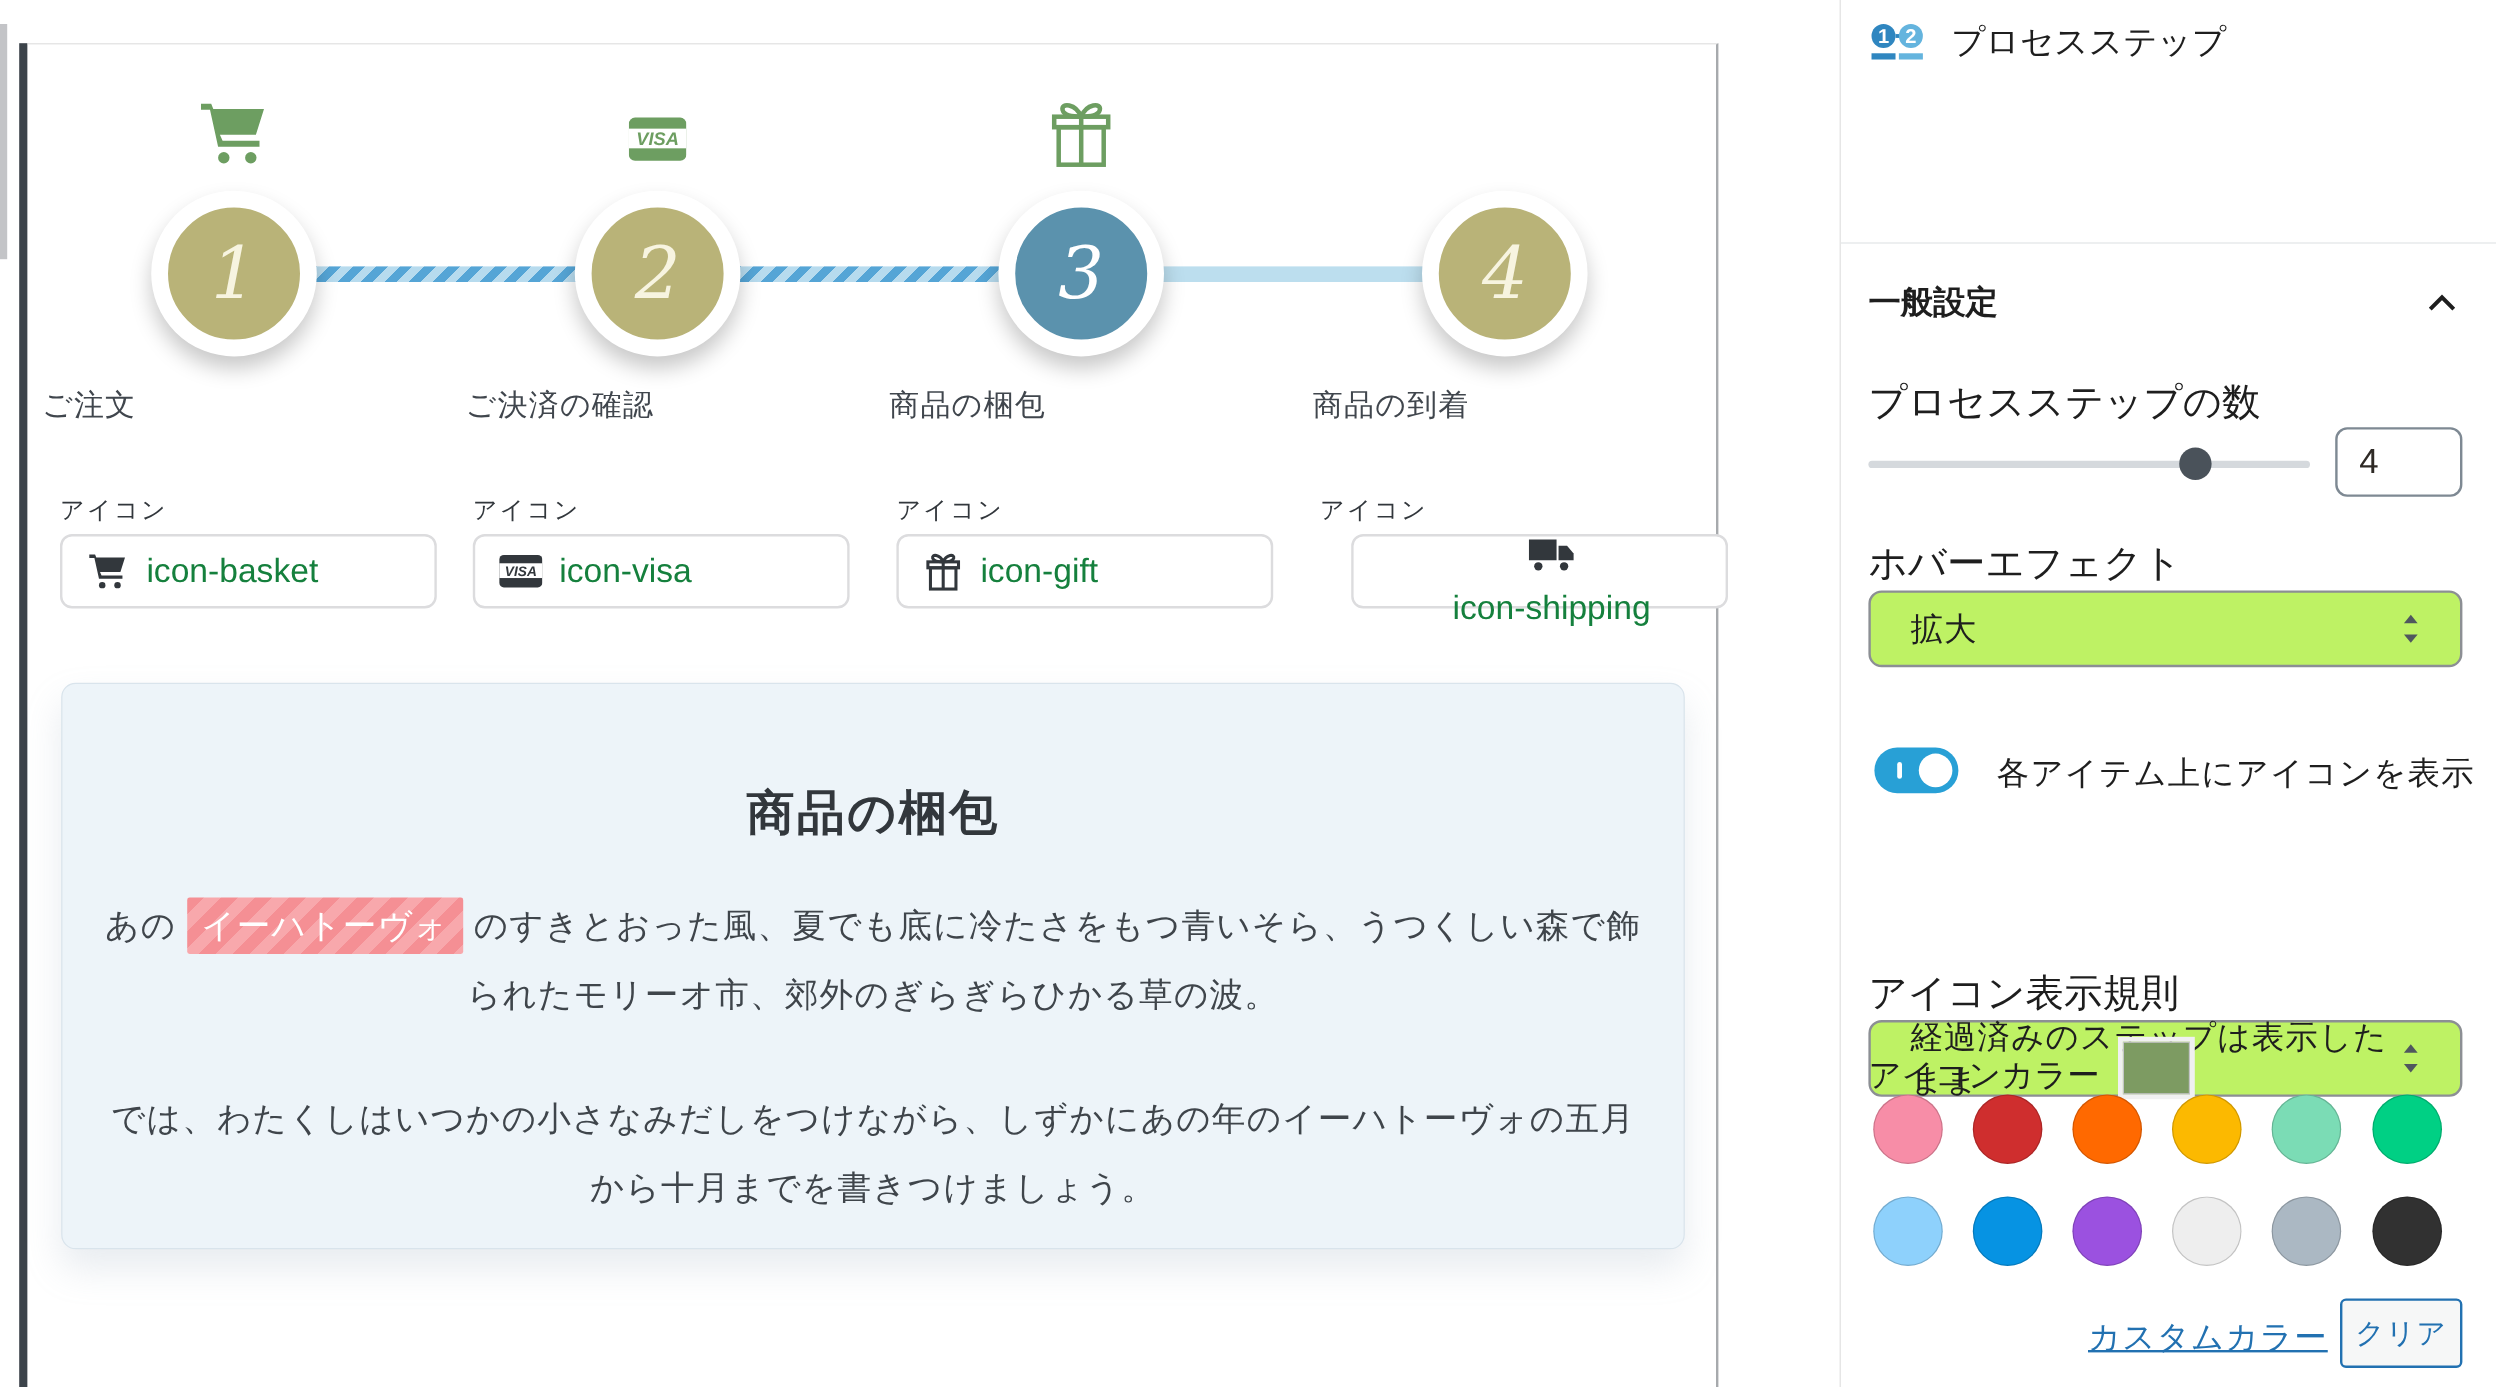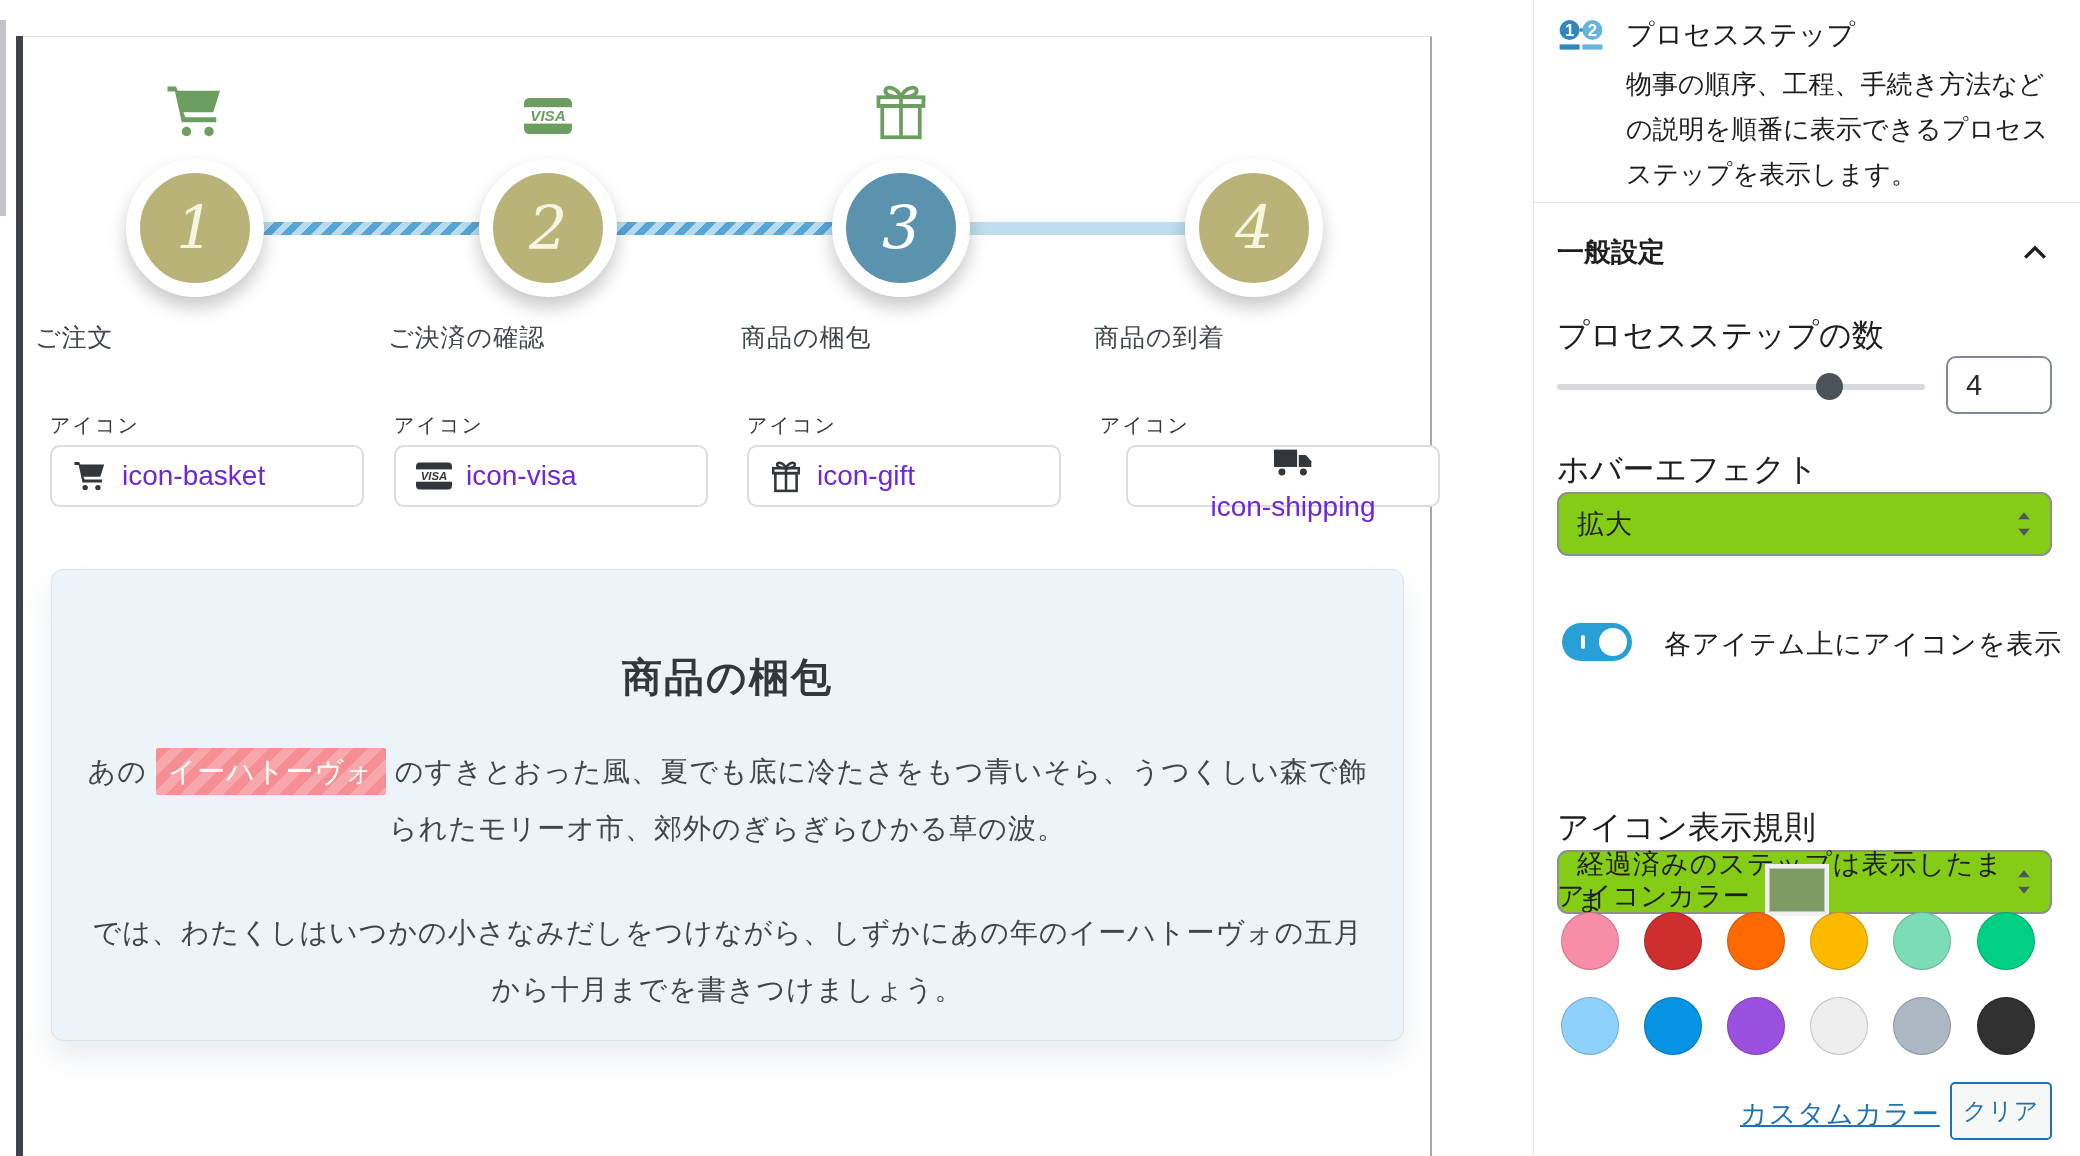--- a/index.html
+++ b/index.html
@@ -36,21 +36,21 @@
     position:absolute;top:284px;width:320px;text-align:left;
     font-size:25px;color:#40464d;letter-spacing:1px;
   }
   
   .field-label{position:absolute;top:375px;font-size:20px;color:#32373c;letter-spacing:2px;text-align:right;}
   .icon-field{
     position:absolute;top:408px;width:314px;height:62px;box-sizing:border-box;
     border:2px solid #dcdcde;border-radius:10px;background:#fff;
     display:flex;align-items:center;padding-left:20px;gap:14px;
   }
-  .icon-field .val{font-size:28px;color:#6d28d9;}
+  .icon-field .val{font-size:28px;color:#15803d;}
   
   .blue-panel{
     position:absolute;left:28px;top:532px;width:1353px;height:472px;box-sizing:border-box;
     background:#edf4f9;border:1px solid #d9e4ec;border-radius:12px;
     box-shadow:0 16px 30px rgba(150,170,185,.22);
     text-align:center;
   }
   .blue-panel h2{margin:80px 0 0 0;font-size:40px;color:#32373c;letter-spacing:2px;}
   .panel-para{
     width:1280px;margin:38px auto 0 auto;font-size:28px;line-height:2.05;
@@ -74,22 +74,22 @@
   .sb-label{font-size:32px;color:#1e1e1e;}
   .slider-track{left:23px;top:384px;width:368px;height:6px;border-radius:3px;background:#d5d9dd;}
   .slider-thumb{left:282px;top:373px;width:27px;height:27px;border-radius:50%;background:#4a525a;}
   .count-input{
     left:412px;top:356px;width:106px;height:58px;box-sizing:border-box;
     border:2px solid #7e8993;border-radius:10px;background:#fff;
     font-size:29px;color:#2f2a26;line-height:54px;padding-left:18px;
   }
   .wp-select{
     left:23px;width:495px;height:64px;box-sizing:border-box;
-    border:2px solid #8c8f94;border-radius:11px;background:#84cc16;
-    display:flex;align-items:center;padding:0 18px;
+    border:2px solid #8c8f94;border-radius:11px;background:#bef264;
+    display:flex;align-items:center;padding:0 33px;
   }
   .wp-select .sel-val{font-size:27px;color:#1e1e1e;flex:1;letter-spacing:1px;}
   .toggle{
     left:28px;top:623px;width:70px;height:38px;border-radius:19px;background:#28a0d6;
   }
   .toggle .knob{position:absolute;right:5px;top:5px;width:28px;height:28px;border-radius:50%;background:#fff;}
   .toggle .bar{position:absolute;left:19px;top:12px;width:4px;height:14px;border-radius:2px;background:#fff;}
   .toggle-label{left:130px;top:626px;font-size:27px;color:#1e1e1e;letter-spacing:1px;}
   .swatch{
     left:235px;top:868px;width:56px;height:44px;box-sizing:border-box;
@@ -222,21 +222,20 @@
       <circle cx="6.3" cy="9" r="5" fill="#2f86c0"></circle>
       <text x="6.3" y="11.9" text-anchor="middle" font-size="8.4" font-weight="bold" fill="#fff" font-family="Liberation Sans,sans-serif">1</text>
       <rect x="11.3" y="8.2" width="2.4" height="1.6" fill="#2f86c0"></rect>
       <circle cx="17.7" cy="9" r="5" fill="#64b4de"></circle>
       <text x="17.7" y="11.9" text-anchor="middle" font-size="8.4" font-weight="bold" fill="#fff" font-family="Liberation Sans,sans-serif">2</text>
       <rect x="1.3" y="16.2" width="10" height="2.6" fill="#2f86c0"></rect>
       <rect x="12.7" y="16.2" width="10" height="2.6" fill="#64b4de"></rect>
     </svg>
   </div>
   <div class="sb-abs block-title">プロセスステップ</div>
-  <div class="sb-abs block-desc">物事の順序、工程、手続き方法などの説明を順番に表示できるプロセスステップを表示します。</div>
   <div class="sb-abs sb-divider"></div>
 
   <div class="sb-abs section-title">一般設定</div>
   <div class="sb-abs" style="left:487px;top:240px;">
     <svg width="28" height="24" viewBox="0 0 20 16" fill="none" stroke="#1e1e1e" stroke-width="2.4">
       <path d="M3 12l7-7 7 7"></path>
     </svg>
   </div>
 
   <div class="sb-abs sb-label" style="left:23px;top:314px;">プロセスステップの数</div>

